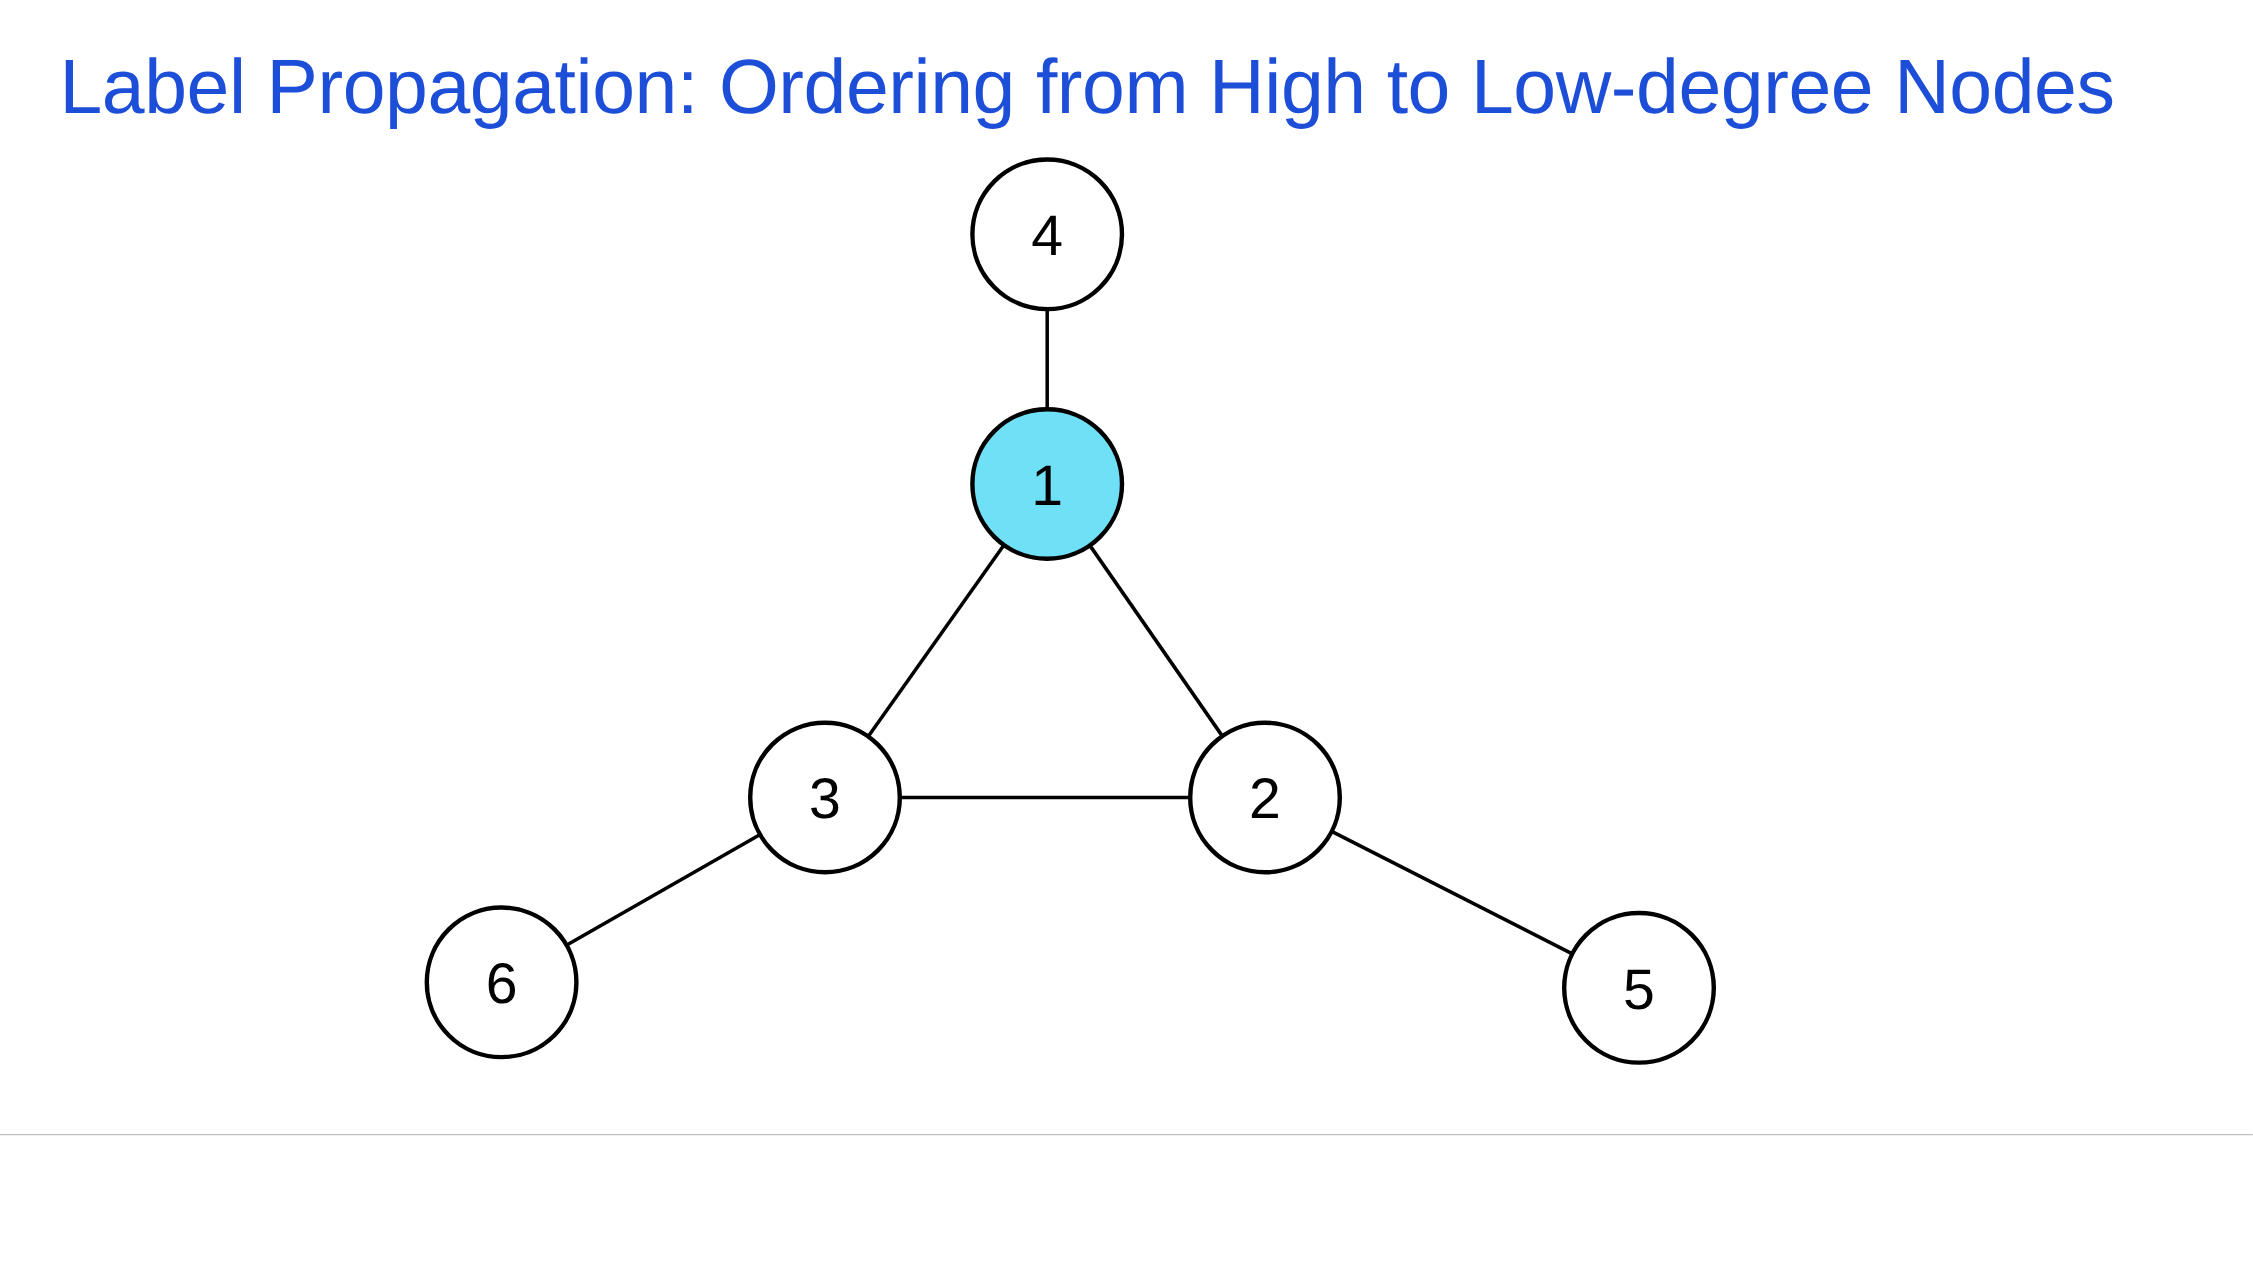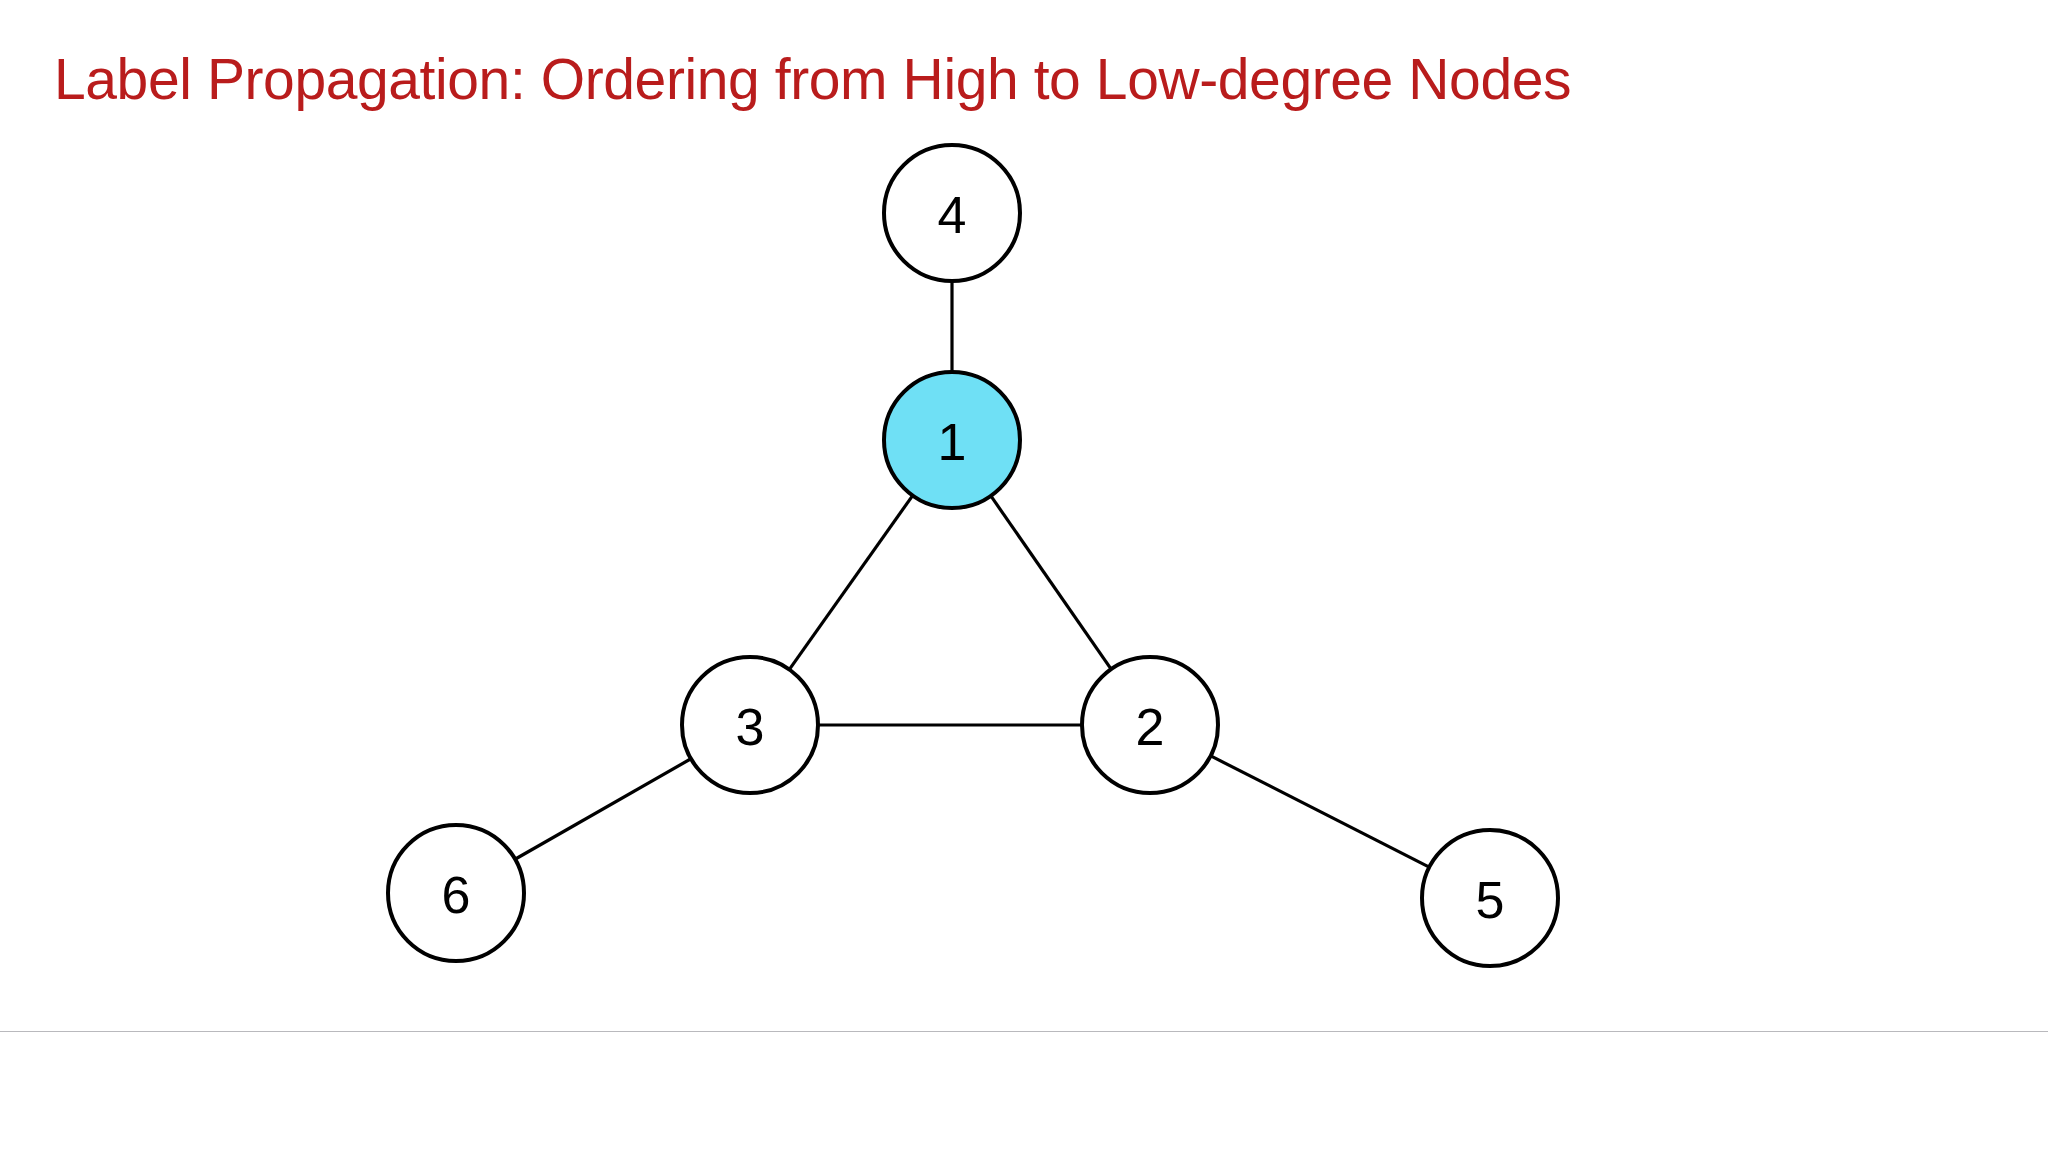--- a/index.html
+++ b/index.html
@@ -14,24 +14,24 @@
     overflow: hidden;
     font-family: "Liberation Sans", sans-serif;
     -webkit-font-smoothing: antialiased;
   }
 
   
   #slide-title {
     position: absolute;
     left: 54px;
     top: 44px;
-    font-size: 57px;
+    font-size: 70px;
     line-height: 70px;
     letter-spacing: -0.4px;
-    color: #b91c1c;
+    color: #1d4ed8;
     font-weight: 400;
     white-space: nowrap;
   }
 
   
   #graph-canvas {
     position: absolute;
     left: 0;
     top: 0;
     width: 2048px;

